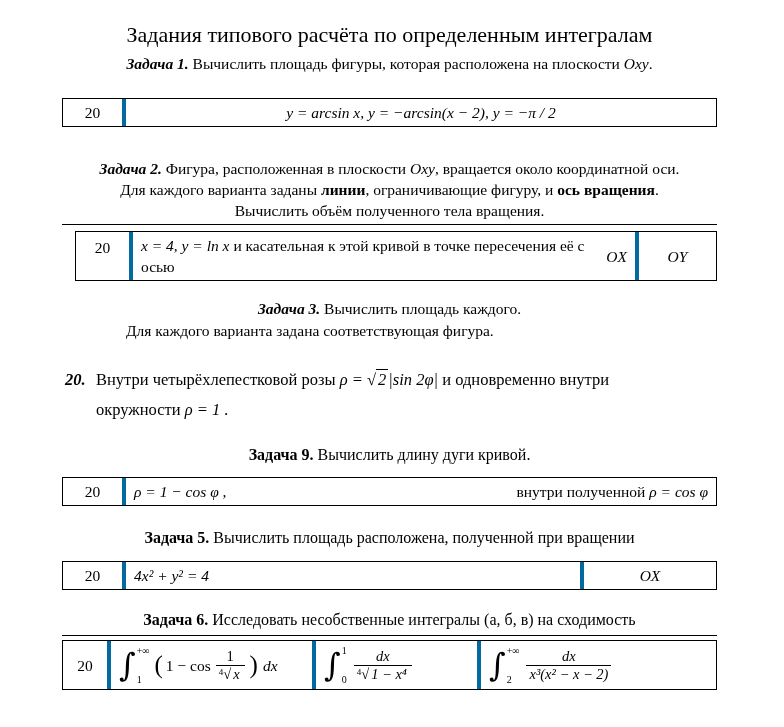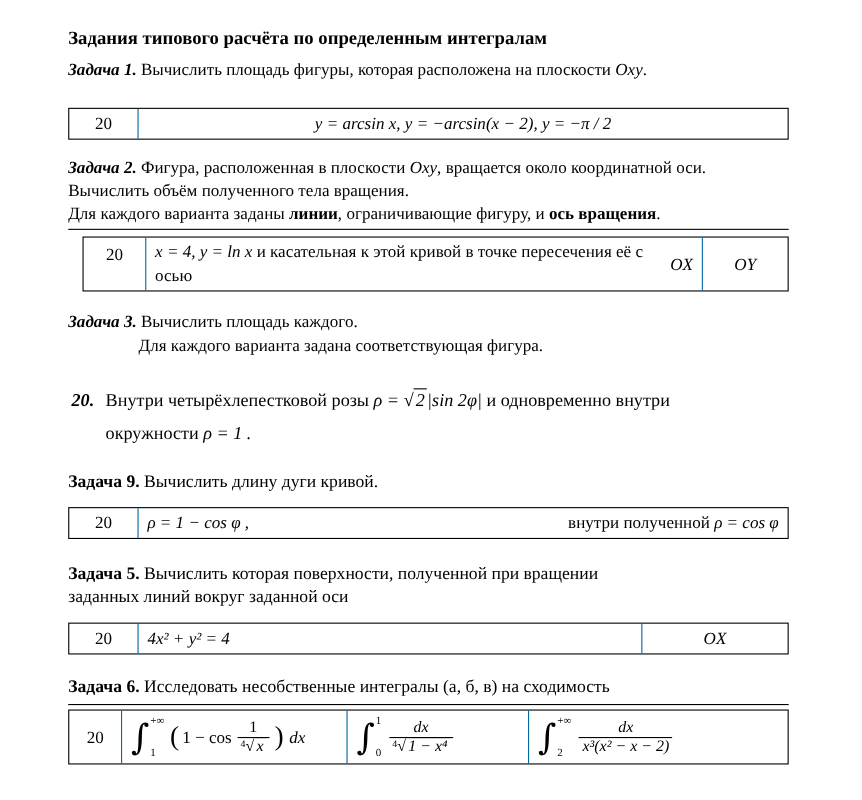--- a/index.html
+++ b/index.html
@@ -4,44 +4,44 @@
 <style>
   * { margin:0; padding:0; box-sizing:border-box; }
   html, body { background:#ffffff; }
   body {
     width:784px; height:727px; overflow:hidden;
     font-family:"Liberation Serif","DejaVu Serif",serif;
     font-size:15.5px; color:#000;
   }
   .page { width:784px; height:727px; padding:24px 67px 0 62px; }
 
-  .center { text-align:left; }
+  .center { text-align:center; }
   .b  { font-weight:bold; }
   .i  { font-style:italic; }
   .bi { font-weight:bold; font-style:italic; }
   .mi { font-style:italic; }
 
-  .title { font-size:17px; font-weight:bold; line-height:21px; }
+  .title { font-size:22px; font-weight:normal; text-align:center; line-height:21px; }
   p { line-height:20px; }
   .h1  { margin-top:9px; }
   .sub { margin-top:2px; }
-  .h2  { margin-top:16px; }
+  .h2  { margin-top:32px; }
   .h2l { margin-top:1px; }
   .h3  { margin-top:18px; }
   .indent { padding-left:64px; margin-top:2px; }
   .h45 { font-size:16px; margin-top:20px; }
   .h5  { font-size:16px; margin-top:22px; }
   .h5l { margin-top:1px; font-size:16px; }
   .h6  { font-size:16px; margin-top:20px; }
 
   .rule  { border-top:1px solid #000; height:0; margin-top:3px; }
   .rule6 { border-top:1px solid #000; height:0; margin-top:5px; }
 
   .tbl { display:flex; align-items:stretch; border:1px solid #000; }
-  .tbl .cell { border-right:1px solid #0369a1; display:flex; align-items:center; padding:3px 8px; line-height:21px; }
+  .tbl .cell { border-right:4px solid #0369a1; display:flex; align-items:center; padding:3px 8px; line-height:21px; }
   .tbl .cell:last-child { border-right:none; }
   .numcell { width:63px; flex:none; justify-content:center; }
 
   .t1 { margin-top:24px; }
   .t1 .formula-cell { flex:1; justify-content:center; }
 
   .t2 { margin-top:6px; margin-left:13px; }
   .t2 .numcell { width:57px; align-items:flex-start; padding-top:5px; }
   .t2text { flex:1; display:block; padding:4px 6px 4px 10px; }
   .t2axis { width:77px; flex:none; justify-content:center; }
@@ -92,26 +92,26 @@
   <div class="tbl t1">
     <div class="cell numcell">20</div>
     <div class="cell formula-cell mi">y = arcsin x,   y = −arcsin(x − 2),   y = −π / 2</div>
   </div>
 
   <p class="h2 center">
     <span class="bi">Задача 2.</span>
     <span>Фигура, расположенная в плоскости</span>
     <span class="i">Oxy</span><span>, вращается около координатной оси.</span>
   </p>
-  <p class="h2l center">Вычислить объём полученного тела вращения.</p>
   <p class="h2l center">
     <span>Для каждого варианта заданы</span>
     <span class="b">линии</span><span>, ограничивающие фигуру, и</span>
     <span class="b">ось вращения</span><span>.</span>
   </p>
+  <p class="h2l center">Вычислить объём полученного тела вращения.</p>
 
   <div class="rule"></div>
 
   <div class="tbl t2">
     <div class="cell numcell">20</div>
     <div class="cell t2text">
       <div>
         <span class="mi">x = 4, y = ln x</span>
         <span>и касательная к этой кривой в точке пересечения её с осью</span>
       </div>
@@ -153,23 +153,22 @@
       <span class="mi">ρ = 1 − cos φ ,</span>
       <span>
         <span>внутри полученной</span>
         <span class="mi">ρ = cos φ</span>
       </span>
     </div>
   </div>
 
   <p class="h5 center">
     <span class="b">Задача 5.</span>
-    <span>Вычислить которая поверхности, полученной при вращении</span>
-  </p>
-  <p class="h5l center">заданных линий вокруг заданной оси</p>
+    <span>Вычислить площадь расположена, полученной при вращении</span>
+  </p>
 
   <div class="tbl t5">
     <div class="cell numcell">20</div>
     <div class="cell t5f mi">4x² + y² = 4</div>
     <div class="cell t5axis mi">OX</div>
   </div>
 
   <p class="h6 center">
     <span class="b">Задача 6.</span>
     <span>Исследовать несобственные интегралы (а, б, в) на сходимость</span>

